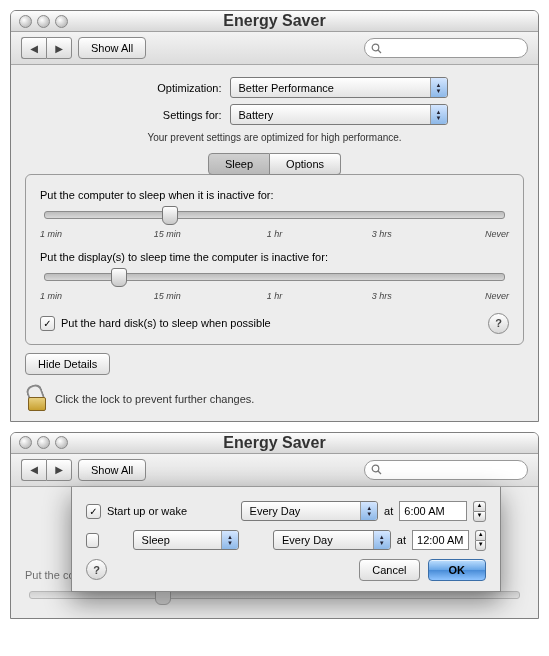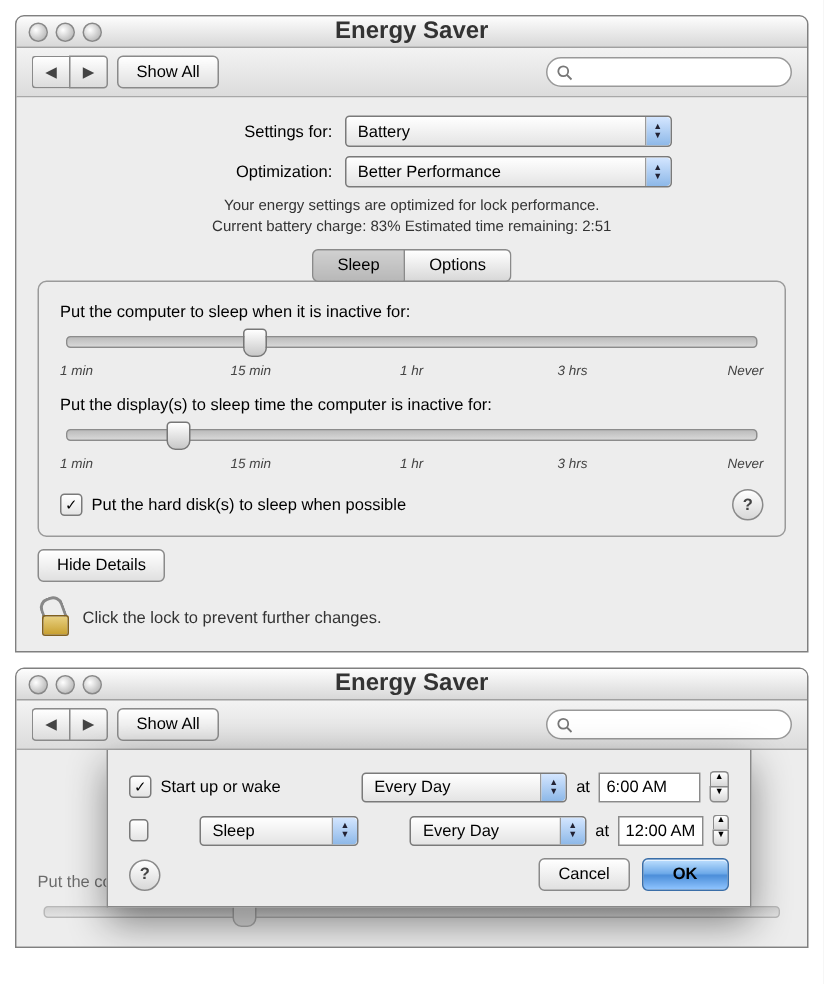--- a/index.html
+++ b/index.html
@@ -371,36 +371,35 @@
     <div class="search-field">
       <svg width="11" height="11" viewBox="0 0 11 11">
           <circle cx="4.5" cy="4.5" r="3.3" fill="none" stroke="#777" stroke-width="1.2"></circle>
           <line x1="7" y1="7" x2="10" y2="10" stroke="#777" stroke-width="1.2"></line>
         </svg>
       <input type="text" style="">
     </div>
   </div>
   <div class="content">
     <div class="row">
+      <label class="rlabel">Optimization:</label>
+      <div class="popup">
+        <span>Better Performance</span>
+        <div class="arrows">▲<br>▼</div>
+      </div>
+    </div>
+    <div class="row">
       <label class="rlabel">Settings for:</label>
       <div class="popup">
         <span>Battery</span>
         <div class="arrows">▲<br>▼</div>
       </div>
     </div>
-    <div class="row">
-      <label class="rlabel">Optimization:</label>
-      <div class="popup">
-        <span>Better Performance</span>
-        <div class="arrows">▲<br>▼</div>
-      </div>
-    </div>
     <div class="status-text">
-      <div>Your energy settings are optimized for lock performance.</div>
-      <div>Current battery charge: 83%  Estimated time remaining: 2:51</div>
+      <div>Your prevent settings are optimized for high performance.</div>
     </div>
     <div class="tabbar">
       <div class="tab active">Sleep</div>
       <div class="tab">Options</div>
     </div>
     <div class="panel">
       <div class="slider-section">
         <div class="slider-label">Put the computer to sleep when it is inactive for:</div>
         <div class="slider-track">
           <div class="slider-thumb" style="left:27%"></div>

